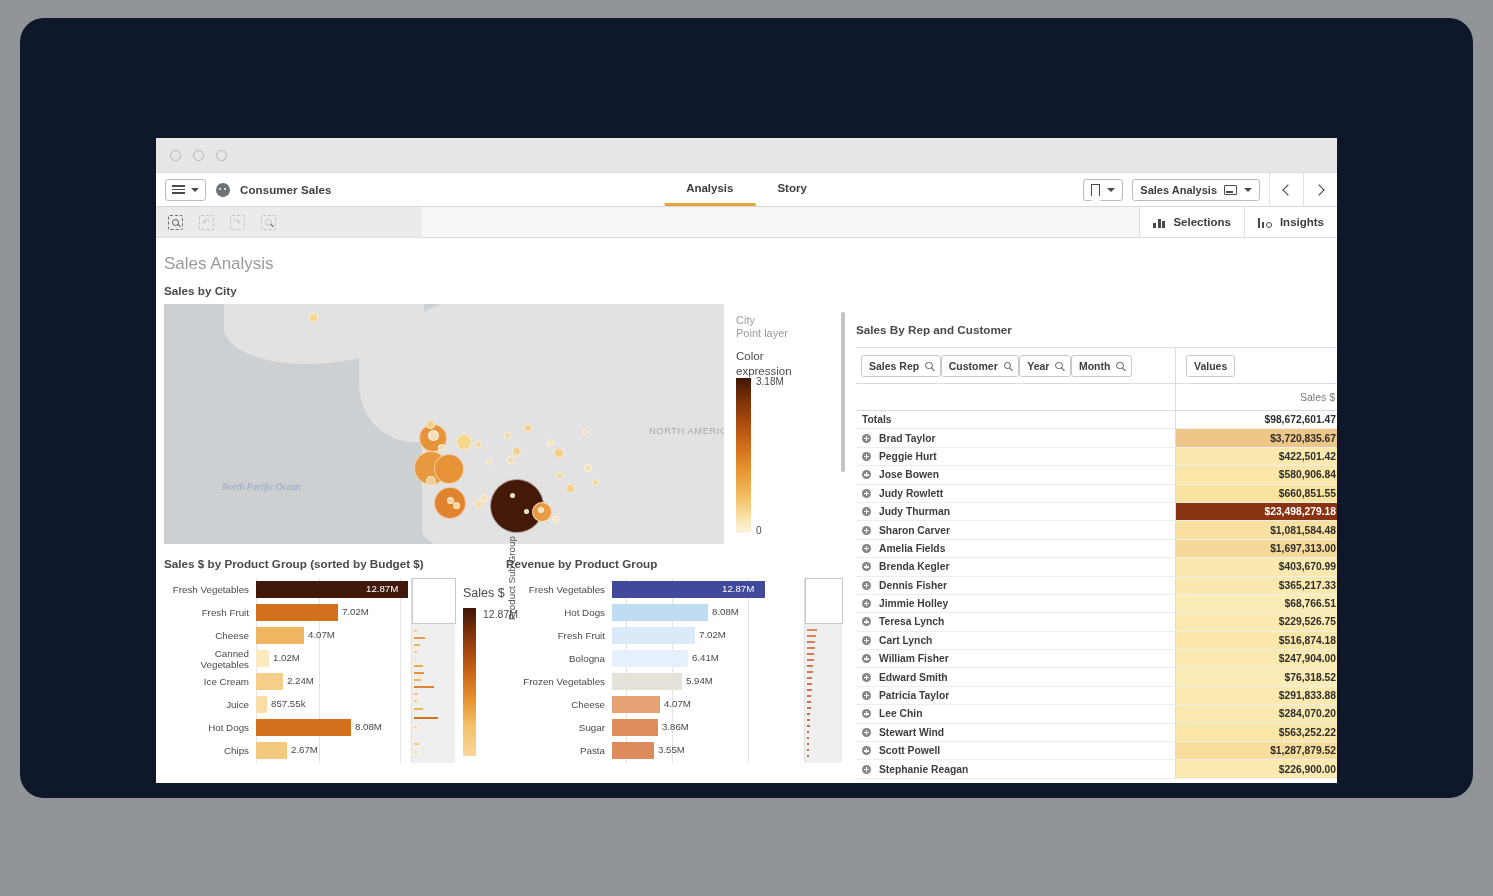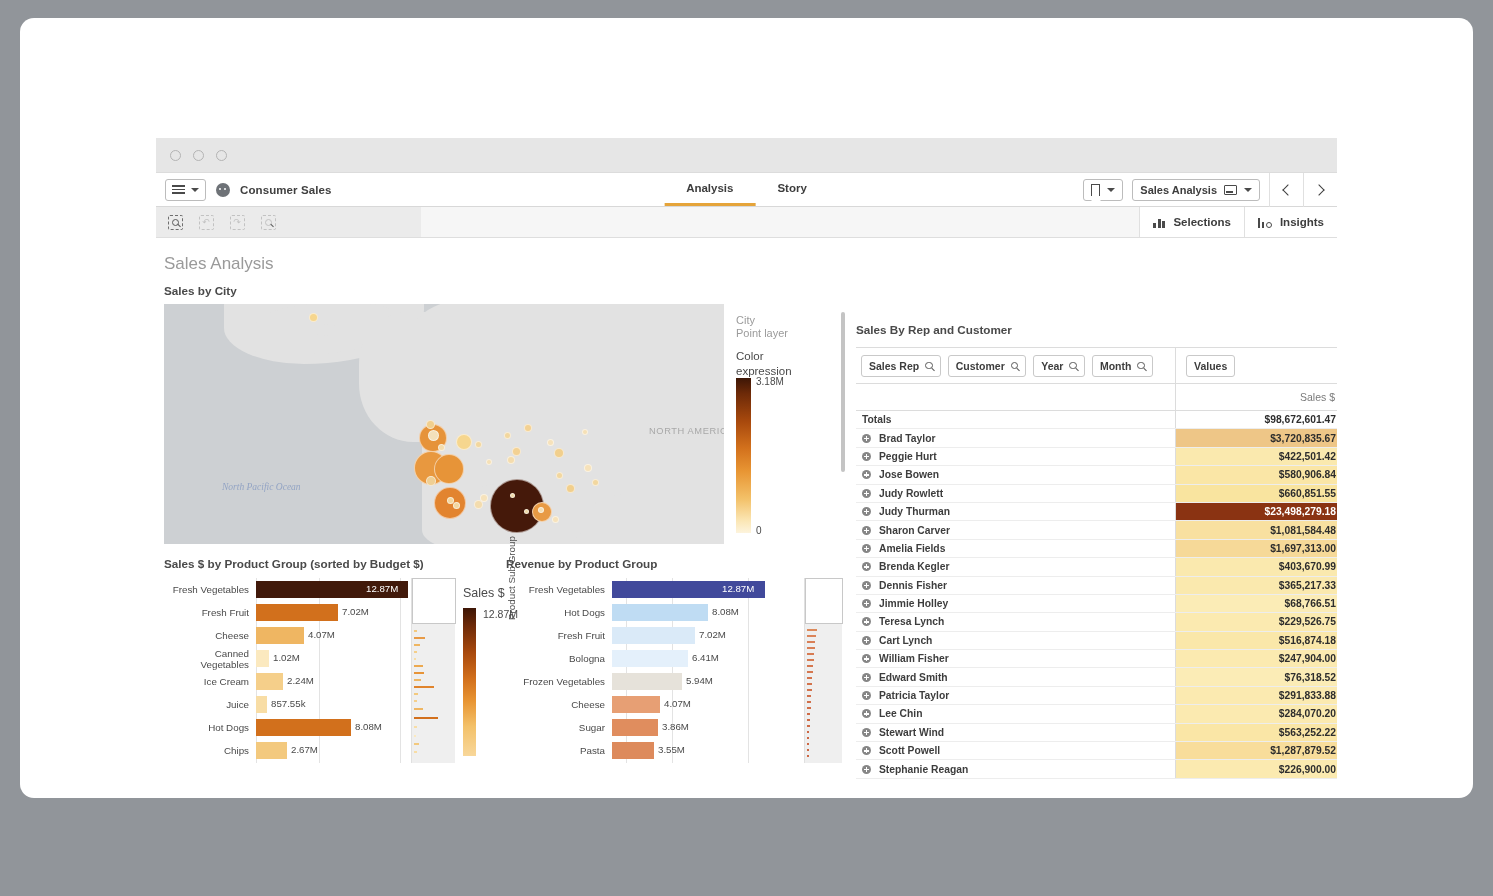--- a/index.html
+++ b/index.html
@@ -6,21 +6,21 @@
   html, body { margin:0; padding:0; }
   body {
     width: 1493px; height: 896px;
     background: #91959a;
     font-family: "Liberation Sans", sans-serif;
     overflow: hidden;
   }
   .page-card {
     position: absolute; left: 20px; top: 18px;
     width: 1453px; height: 780px;
-    background: #ffffff; border-radius: 14px;
+    background: #0f172a; border-radius: 24px;
   }
   
   .app-window {
     position: absolute; left: 136px; top: 120px;
     width: 1181px; height: 645px;
     background: #ffffff;
     overflow: hidden;
   }
   .titlebar {
     height: 35px; background: #e6e6e6;
@@ -184,21 +184,21 @@
   }
   .mini-nav2 .mn-window{position:absolute;left:0;top:0;width:38px;height:46px;background:#fff;border:1px solid #c8c8c8;}
 
   
   .pivot-panel{position:absolute;left:700px;top:0;width:488px;}
   .pivot-head{padding-left:0;margin-top:39px;}
   .pv-filters{
     display:flex;margin-top:11px;border-top:1px solid #dcdcdc;border-bottom:1px solid #dcdcdc;
     height:37px;align-items:center;position:relative;
   }
-  .pv-dim-area{display:flex;gap:7px;align-items:center;width:319px;padding-left:5px;height:100%;}
+  .pv-dim-area{display:flex;align-items:center;width:319px;padding-left:5px;height:100%;}
   .pv-chip{
     display:flex;align-items:center;gap:6px;border:1px solid #c9c9c9;border-radius:3px;
     height:22px;padding:0 7px;font-size:10.5px;font-weight:bold;color:#3d3d3d;background:#fff;cursor:pointer;
   }
   .mag{width:7.5px;height:7.5px;border:1.3px solid #5a5a5a;border-radius:50%;position:relative;display:inline-block;}
   .mag::after{content:"";position:absolute;right:-3px;bottom:-2.2px;width:4px;height:1.3px;background:#5a5a5a;transform:rotate(45deg);}
   .pv-val-area{border-left:1px solid #dcdcdc;padding-left:10px;height:100%;display:flex;align-items:center;}
   .pv-colhead{
     display:flex;height:27px;border-bottom:1px solid #dcdcdc;align-items:center;
   }

